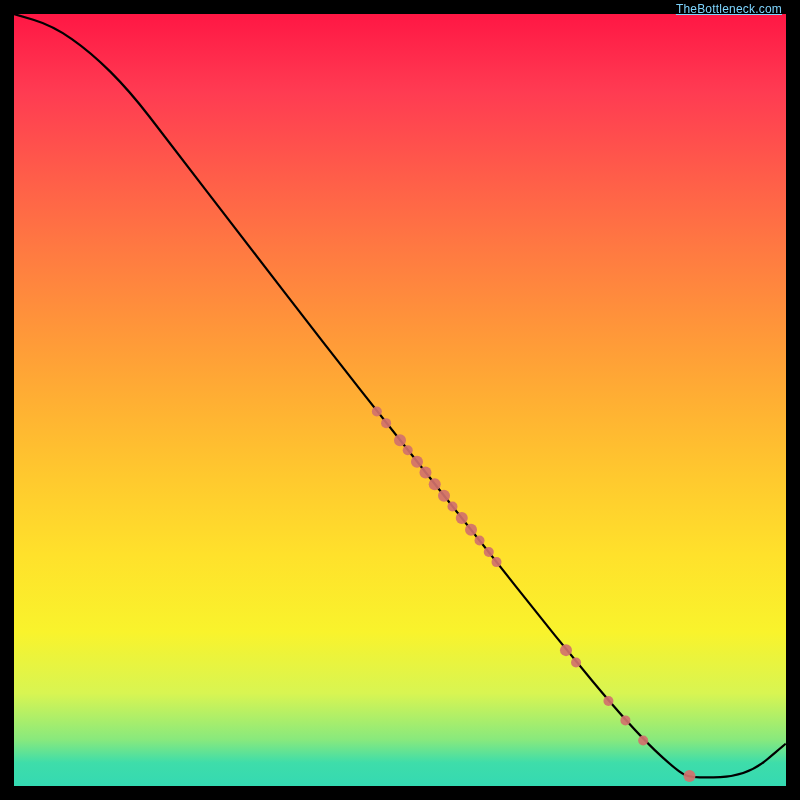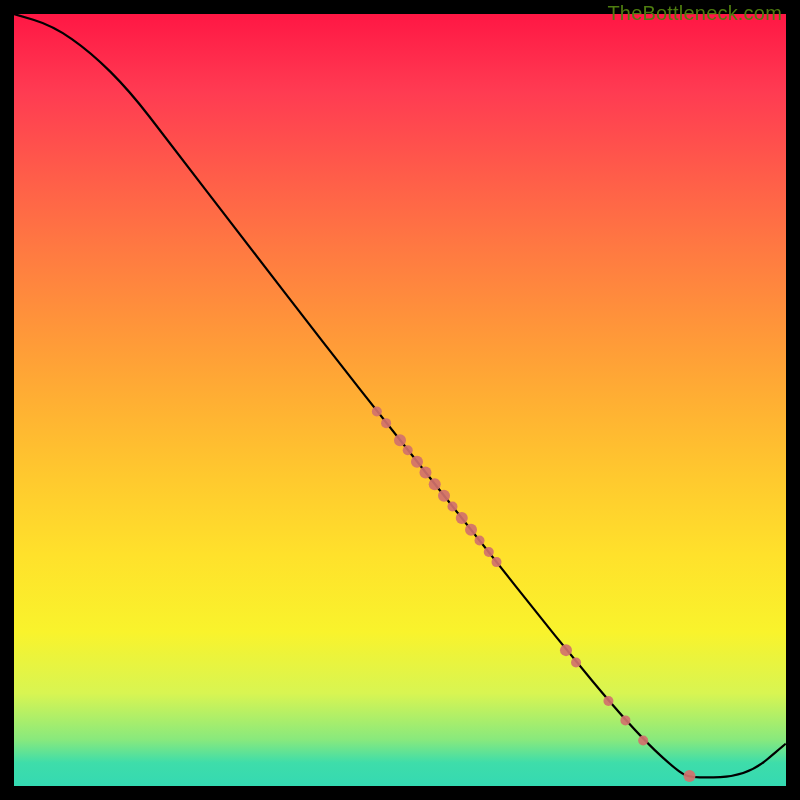--- a/index.html
+++ b/index.html
@@ -44,24 +44,25 @@
     position: absolute;
     left: 0;
     top: 0;
     width: 100%;
     height: 100%;
   }
   .watermark {
     position: absolute;
     top: 2px;
     right: 18px;
-    color: #4d7c0f;
-    font-size: 20px;
+    color: #7dd3fc;
+    font-size: 12px;
     font-weight: 400;
     letter-spacing: 0.2px;
+    text-decoration: underline;
   }
 </style>
 </head>
 <body>
 
 <div class="chart-container">
   <div class="gradient-bg"></div>
   <svg class="overlay-svg" viewBox="0 0 772 772" preserveAspectRatio="none">
     <path id="curve-path" fill="none" stroke="#000000" stroke-width="2.2" d="M 0 0 Q 0 0 19.3 5.7900000000000205 Q 38.6 11.580000000000041 57.900000000000006 25.090000000000032 Q 77.2 38.60000000000002 96.5 57.89999999999998 Q 115.8 77.19999999999993 135.1 102.28999999999996 Q 154.4 127.38 193 177.56 Q 231.6 227.74 270.2 277.92 Q 308.8 328.1 347.4 377.12200000000007 Q 386 426.14400000000006 424.6 474.78 Q 463.2 523.4159999999999 501.79999999999995 572.438 Q 540.4 621.46 579 667.78 Q 617.6 714.1 640.76 736.1020000000001 Q 663.92 758.104 671.64 761.192 Q 679.36 764.28 706.38 763.122 Q 733.4 761.9639999999999 752.7 745.752 T 772 729.54"></path>
     <g id="scatter-group">

